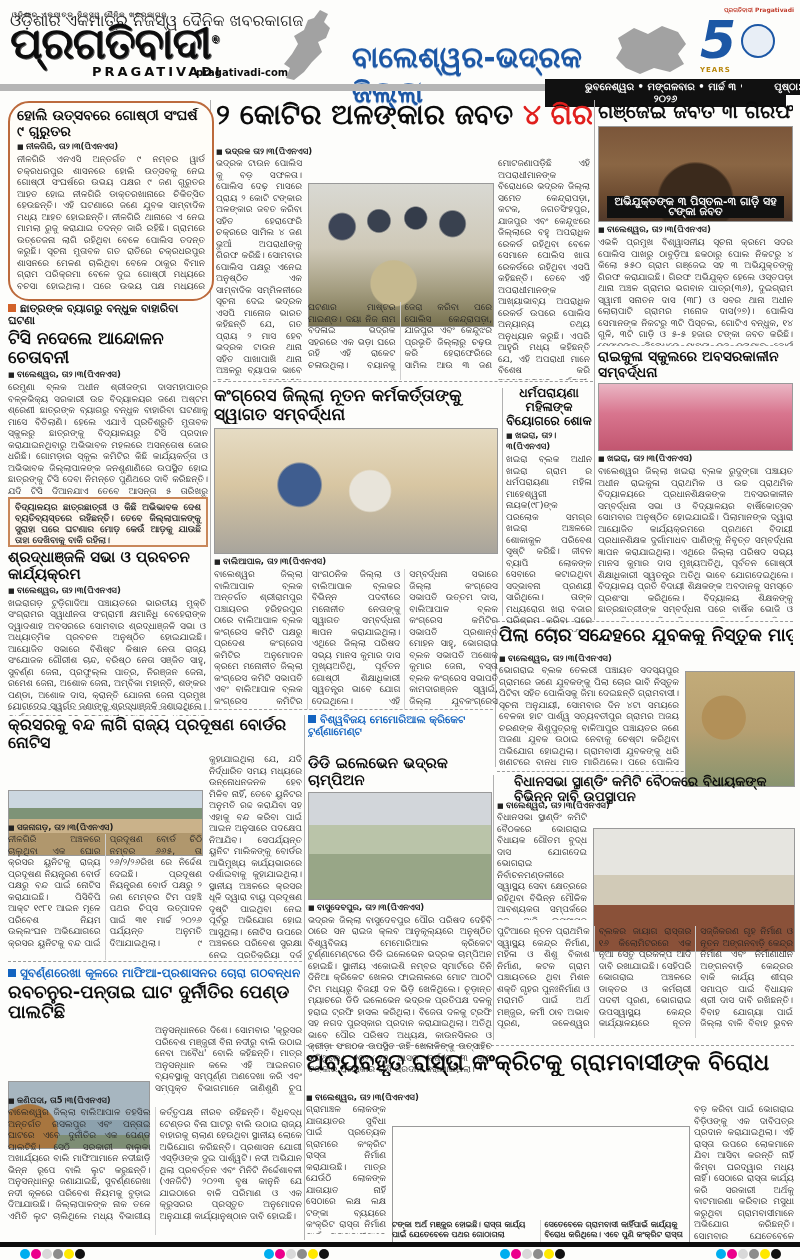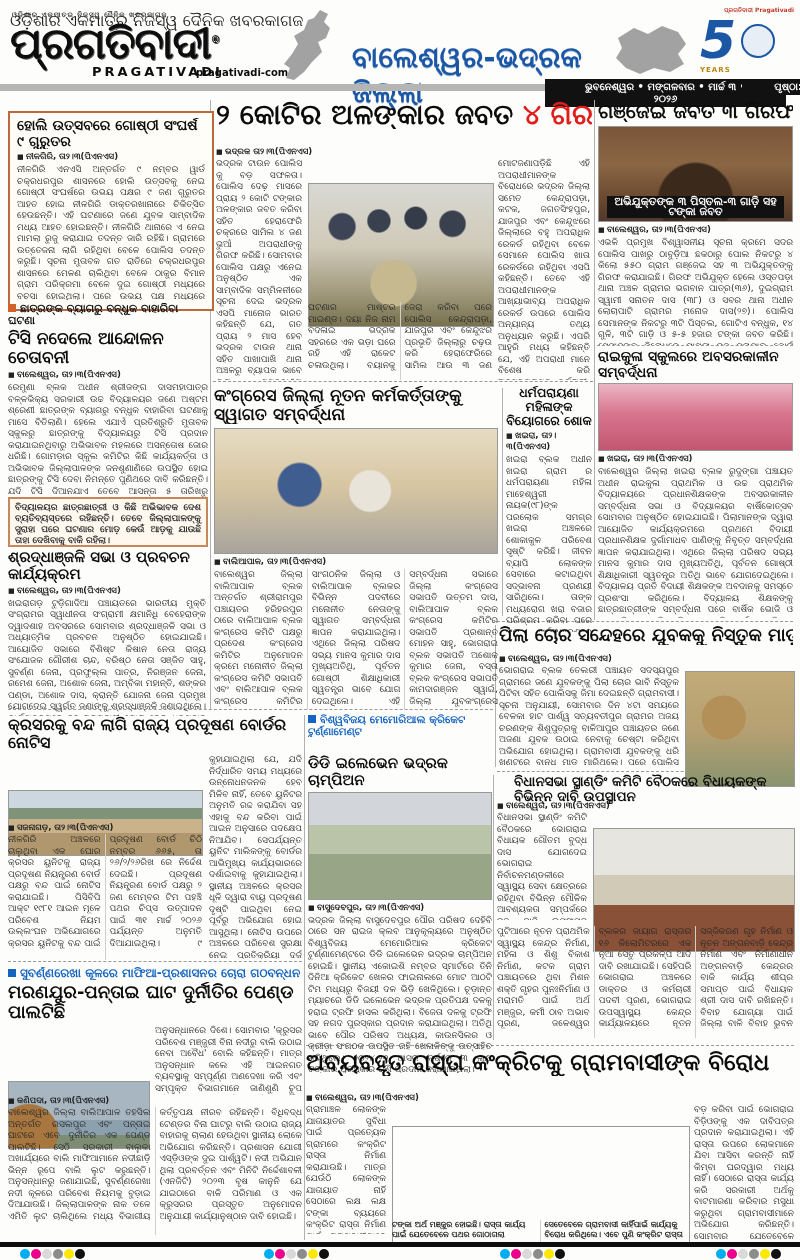--- a/index.html
+++ b/index.html
@@ -121,21 +121,21 @@
   <div class="vd" style="left:495px;top:625px;height:142px;"></div>
   <div class="vd" style="left:493px;top:775px;height:265px;"></div>
   <div class="hd" style="left:213px;top:381px;width:380px;"></div>
   <div class="hd" style="left:597px;top:345px;width:196px;"></div>
   <div class="hd" style="left:497px;top:621px;width:296px;"></div>
   <div class="hd" style="left:8px;top:709px;width:485px;"></div>
   <div class="hd" style="left:497px;top:771px;width:296px;"></div>
   <div class="hd" style="left:8px;top:961px;width:294px;"></div>
   <div class="hd" style="left:306px;top:1045px;width:488px;"></div>
 
-  <div class="abs boxed" style="left:8px;top:111px;width:188px;height:186px;">
+  <div class="abs boxed" style="left:8px;top:101px;width:188px;height:186px;border-radius:21px;">
     <div class="hl" style="font-size:14px;">ହୋଲି ଉତ୍ସବରେ ଗୋଷ୍ଠୀ ସଂଘର୍ଷ ୯ ଗୁରୁତର</div>
     <div class="byline">ନୀଳଗିରି, ତା୨।୩(ପିଏନଏସ)</div>
     <div class="body" style="height:136px;">ନୀଳଗିରି ଏନଏସି ଅନ୍ତର୍ଗତ ୯ ନମ୍ବର ୱାର୍ଡ ଚକ୍ରଧରପୁର ଶାସନରେ ହୋଲି ଉତ୍ସବକୁ ନେଇ ଗୋଷ୍ଠୀ ସଂଘର୍ଷରେ ଉଭୟ ପକ୍ଷର ୯ ଜଣ ଗୁରୁତର ଆହତ ହୋଇ ନୀଳଗିରି ଡାକ୍ତରଖାନାରେ ଚିକିତ୍ସିତ ହେଉଛନ୍ତି। ଏହି ଘଟଣାରେ ଜଣେ ଯୁବକ ସାମ୍ବାଦିକ ମଧ୍ୟ ଆହତ ହୋଇଛନ୍ତି। ନୀଳଗିରି ଥାନାରେ ଏ ନେଇ ମାମଲା ରୁଜୁ କରାଯାଇ ତଦନ୍ତ ଜାରି ରହିଛି। ଗ୍ରାମରେ ଉତ୍ତେଜନା ଲାଗି ରହିଥିବା ବେଳେ ପୋଲିସ ତଦନ୍ତ କରୁଛି। ସୂଚନା ମୁତାବକ ଗତ ରାତିରେ ଚକ୍ରଧରପୁର ଶାସନରେ ମେଳଣ ଚାଲିଥିବା ବେଳେ ଠାକୁର ବିମାନ ଗ୍ରାମ ପରିକ୍ରମା ବେଳେ ଦୁଇ ଗୋଷ୍ଠୀ ମଧ୍ୟରେ ବଚସା ହୋଇଥିଲା। ପରେ ଉଭୟ ପକ୍ଷ ମଧ୍ୟରେ ମାଡ଼ପିଟ ହୋଇ ଟାଙ୍ଗିଆ ଓ ଠେଙ୍ଗା ମାଡ଼ରେ ୯ ଜଣ ଗୁରୁତର ହୋଇଥିଲେ। ଏହି ସମୟରେ ପଡ଼ୋଶୀ ଗ୍ରାମର ଲୋକେ ଛଡ଼ାଇବାକୁ ଯାଇ ମଧ୍ୟ ଆହତ ହୋଇଥିଲେ। ତାଙ୍କ ପୁତ୍ରଙ୍କ ଅଭିଯୋଗ ଅନୁସାରେ ରେଖା କୁମାର ସୁରେଶ ଦାସ, କୃପାସିନ୍ଧୁ ରଥ ଏବଂ ପରମେଶ୍ୱର ପଣ୍ଡାଙ୍କ ନାମରେ ପୋଲିସ କେସ କରାଯାଇଛି।</div>
   </div>
 
   <div class="abs" style="left:8px;top:303px;width:200px;">
     <div class="kicker kicker-black"><span class="sq sq-orange"></span><span>ଛାତ୍ରଙ୍କ ବ୍ୟାଗରୁ ବନ୍ଧୁକ ବାହାରିବା ଘଟଣା</span></div>
     <div class="hl" style="font-size:17px;margin-top:2px;">ଟିସି ନଦେଲେ ଆନ୍ଦୋଳନ ଚେତାବନୀ</div>
     <div class="byline">ବାଲେଶ୍ୱର, ତା୨।୩(ପିଏନଏସ)</div>
     <div class="body" style="height:140px;">ରେମୁଣା ବ୍ଲକ ଅଧୀନ ଶ୍ରୀଜଙ୍ଗ ଦାସମହାପାତ୍ର ବଳ୍ଳଭିକ୍ୟ ସରକାରୀ ଉଚ୍ଚ ବିଦ୍ୟାଳୟର ଜଣେ ଅଷ୍ଟମ ଶ୍ରେଣୀ ଛାତ୍ରଙ୍କ ବ୍ୟାଗରୁ ବନ୍ଧୁକ ବାହାରିବା ଘଟଣାକୁ ମାସେ ବିତିଲାଣି। ହେଲେ ଏଯାଏଁ ପ୍ରତିଶ୍ରୁତି ମୁତାବକ ସ୍କୁଲରୁ ଛାତ୍ରଙ୍କୁ ବିଦ୍ୟାଳୟରୁ ଟିସି ପ୍ରଦାନ କରାଯାଇନଥିବାରୁ ଅଭିଭାବକ ମହଲରେ ଅସନ୍ତୋଷ ଜୋର ଧରିଛି। ଗୋମଡ଼ାର ସ୍କୁଲ କମିଟିର କିଛି କାର୍ଯ୍ୟକର୍ତ୍ତା ଓ ଅଭିଭାବକ ଜିଲ୍ଲାପାଳଙ୍କ ଜନଶୁଣାଣିରେ ଉପସ୍ଥିତ ହୋଇ ଛାତ୍ରଙ୍କୁ ଟିସି ଦେବା ନିମନ୍ତେ ପୁଣିଥରେ ଦାବି କରିଛନ୍ତି। ଯଦି ଟିସି ଦିଆନଯାଏ ତେବେ ଆସନ୍ତା ୫ ତାରିଖରୁ ବିଦ୍ୟାଳୟ ସମ୍ମୁଖରେ ଅଭିଭାବକ ଓ ଗ୍ରାମବାସୀ ଧାରଣାରେ ବସିବାକୁ ଚେତାବନୀ ଦେଇଛନ୍ତି। ସ୍ମରଣଯୋଗ୍ୟ ଯେ ଗତ ଜାନୁଆରୀ ୨୯ ତାରିଖରେ ଅଷ୍ଟମ ଶ୍ରେଣୀର ଜଣେ ଛାତ୍ରଙ୍କ ବ୍ୟାଗରେ ପିସ୍ତଲ ଥିବା ଦେଖି ଶିକ୍ଷକଙ୍କୁ କହିଥିଲେ। ଏହି ଘଟଣା ପ୍ରସାରିତ ହେବାପରେ ସ୍କୁଲରେ ବେଶ ଉତ୍ତେଜକ ପରିସ୍ଥିତି ସୃଷ୍ଟି ହୋଇଥିଲା। ଡବ୍ଲ୍ୟୁପଡ଼ା ପୋଲିସ ପହଞ୍ଚି ବନ୍ଧୁକକୁ ଜବତ କରିଥିଲା। ହେଲେ ବନ୍ଧୁକ ଜବତକୁ ଏକମାସ ବିତିଲାଣି। ଏଯାବତ୍ କୌଣସି କାର୍ଯ୍ୟାନୁଷ୍ଠାନ ନିଆଯାଇନଥିବାରୁ ଅସନ୍ତୋଷ ବଢ଼ୁଛି।</div>
@@ -151,24 +151,24 @@
   <div class="abs" style="left:8px;top:716px;width:294px;">
     <div class="hl" style="font-size:16px;">କ୍ରସରକୁ ବନ୍ଦ ଲାଗି ରାଜ୍ୟ ପ୍ରଦୂଷଣ ବୋର୍ଡର ନୋଟିସ</div>
     <div class="photo ph-crusher abs" style="left:0;top:38px;width:193px;height:64px;"></div>
     <div class="body abs" style="left:201px;top:38px;width:93px;height:205px;">କୁହାଯାଇଥିଲା ଯେ, ଯଦି ନିର୍ଦ୍ଧାରିତ ସମୟ ମଧ୍ୟରେ ଉନ୍ନୋଧନଜନକ ହେବ ମିଳିବ ନାହିଁ, ତେବେ ୟୁନିଟର ଅନୁମତି ରଦ୍ଦ କରାଯିବା ସହ ଏହାକୁ ବନ୍ଦ କରିବା ପାଇଁ ଆଇନ ଅନୁସାରେ ପଦକ୍ଷେପ ନିଆଯିବ। ସେପର୍ଯ୍ୟନ୍ତ ୟୁନିଟ ମାଲିକଙ୍କୁ ବୋର୍ଡର ଆଭିମୁଖ୍ୟ କାର୍ଯ୍ୟଭାରରେ ଦର୍ଶାଇବାକୁ କୁହାଯାଇଥିଲା। ସ୍ଥାନୀୟ ଅଞ୍ଚଳରେ କ୍ରସର ଧୂଳି ଦ୍ୱାରା ବାୟୁ ପ୍ରଦୂଷଣ ଦୃଷ୍ଟି ପାଇଥିବା ନେଇ ପୂର୍ବରୁ ଅଭିଯୋଗ ହୋଇ ଆସୁଥିଲା। ନୋଟିସ ଉପରେ ଅଞ୍ଚଳରେ ପରିବେଶ ସୁରକ୍ଷା ନେଇ ପ୍ରତିକ୍ରିୟା ଦର୍ଜ କରିଥିଲା।</div>
     <div class="byline abs" style="left:0;top:104px;">ସଜନାଗଡ଼, ତା୨।୩(ପିଏନଏସ)</div>
     <div class="body cols2 abs" style="left:0;top:118px;width:194px;height:126px;">ନୀଳଗିରି ଅଞ୍ଚଳରେ ଚାଲୁଥିବା ଏକ ଘୋର କ୍ରସର ୟୁନିଟକୁ ରାଜ୍ୟ ପ୍ରଦୂଷଣ ନିୟନ୍ତ୍ରଣ ବୋର୍ଡ ପକ୍ଷରୁ ବନ୍ଦ ପାଇଁ ନୋଟିସ କରାଯାଇଛି। ପିସିବିପି ଆକ୍ଟ ୧୯୮୧ ଆଇନ ମୂଳେ ପରିବେଶ ନିୟମ ଉଲ୍ଲଂଘନ ଅଭିଯୋଗରେ କ୍ରସର ୟୁନିଟକୁ ବନ୍ଦ ପାଇଁ ପ୍ରଦୂଷଣ ବୋର୍ଡ ଚିଠି ନମ୍ବର ୬୬୫, ତା ୨୬/୨/୨୬ରିଖ ରେ ନିର୍ଦ୍ଦେଶ ଦେଇଛି। ପ୍ରଦୂଷଣ ନିୟନ୍ତ୍ରଣ ବୋର୍ଡ ପକ୍ଷରୁ ୨ ଜଣ ମେମ୍ବର ଟିମ ପହଞ୍ଚି ପଥର ଚିପ୍ସ ଉତ୍ପାଦନ ପାଇଁ ୩୧ ମାର୍ଚ୍ଚ ୨୦୨୬ ପର୍ଯ୍ୟନ୍ତ ଅନୁମତି ଦିଆଯାଇଥିଲା। ୯ ଜାନୁଆରୀ ୨୦୨୬ ତାରିଖରେ ବୋର୍ଡର ଅଧିକାରୀମାନେ ଏହି ୟୁନିଟର ନିରୀକ୍ଷଣ କରିଥିଲେ। ନିରୀକ୍ଷଣ ସମୟରେ ୟୁନିଟ ପକ୍ଷରୁ ବାୟୁ ପ୍ରଦୂଷଣ ନିୟମ ସମ୍ପର୍କିତ ସର୍ତ୍ତକୁ ଗୁରୁତର ଭାବେ ଉଲ୍ଲଂଘନ କରାଯାଇଥିବା ଦେଖିବାକୁ ମିଳିଥିଲା। ଏହା ପରେ ବୋର୍ଡ ପକ୍ଷରୁ କ୍ରସର ମଧ୍ୟରେ ସ୍ଥଗିତରଣ ଦେବାକୁ ନିର୍ଦ୍ଦେଶ ଦେଇଥିଲେ। ନୋଟିସରେ ଘଟଣା ସମ୍ପର୍କରେ କ୍ରସର ମାଲିକ ଆହିନବ ବିଶ୍ୱାଳଙ୍କୁ ପଚରାଯିବାରୁ ପ୍ରଦୂଷଣ ନିୟନ୍ତ୍ରଣ ବୋର୍ଡ ପକ୍ଷରୁ ନୋଟିସ ପାଇନଥିବା କହିଛନ୍ତି।</div>
   </div>
 
   <div class="abs" style="left:8px;top:967px;width:294px;">
     <div class="kicker kicker-blue" style="font-size:12px;"><span class="sq sq-blue"></span><span>ସୁବର୍ଣ୍ଣରେଖା କୂଳରେ ମାଫିଆ-ପ୍ରଶାସନର ଚୋରା ଗଠବନ୍ଧନ</span></div>
-    <div class="hl" style="font-size:18px;margin-top:2px;">ମରଣଯୁର-ପନ୍ତାଇ ଘାଟ ଦୁର୍ନୀତିର ପେଣ୍ଡ ପାଲଟିଛି</div>
+    <div class="hl" style="font-size:18px;margin-top:2px;">ରବଚନୁର-ପନ୍ତାଇ ଘାଟ ଦୁର୍ନୀତିର ପେଣ୍ଡ ପାଲଟିଛି</div>
     <div class="photo ph-river abs" style="left:0;top:58px;width:140px;height:66px;"></div>
     <div class="body abs" style="left:147px;top:58px;width:147px;height:70px;">ଅନୁସନ୍ଧାନରେ ଦିଶେ। ସୋମବାର 'କ୍ରୁସର ପରିବେଶ ମଞ୍ଜୁରୀ ବିନା ନଦୀରୁ ବାଲି ଉଠାଇ ନେବା ଅବୈଧ' ବୋଲି କହିଛନ୍ତି। ମାତ୍ର ଅନୁସନ୍ଧାନ କଲେ ଏହି ଆଇନଗତ ବ୍ୟବସ୍ଥାକୁ ସମ୍ପୂର୍ଣ୍ଣ ଅଣଦେଖା କରି ଏବଂ ସମ୍ପୃକ୍ତ ବିଭାଗମାନେ ଜାଣିଶୁଣି ଚୁପ ରହିଥିବା ଦେଖାଯାଉଛି। ଏହି ଅବୈଧ କାରବାରରେ ମାଫିଆଙ୍କ ସହ ପ୍ରଶାସନର ଚୋରା ଗଠବନ୍ଧନ ରହିଥିବା ଅଭିଯୋଗ ହେଉଛି।</div>
-    <div class="byline abs" style="left:0;top:126px;">କଣିପଦା, ତା୨।୩(ପିଏନଏସ)</div>
+    <div class="byline abs" style="left:0;top:126px;">କଣିପଦା, ତା5।୩(ପିଏନଏସ)</div>
     <div class="body cols2 abs" style="left:0;top:140px;width:294px;height:128px;">ବାଲେଶ୍ୱର ଜିଲ୍ଲା ବାଲିଆପାଳ ତହସିଲ ଅନ୍ତର୍ଗତ ରସଲପୁର ଏବଂ ପନ୍ତାଇ ଘାଟରେ ଏବେ ଦୁର୍ନୀତିର ଏକ ପେଣ୍ଡ ପାଲଟିଛି। ସେଠି ସରକାରୀ ବାଲୁକା ଅଖାର୍ଯ୍ୟରେ ବାଲି ମାଫିଆମାନେ ନଦୀଛାଡ଼ି ଭିନ୍ନ ରୂପେ ବାଲି ଲୁଟ କରୁଛନ୍ତି। ଅନୁସନ୍ଧାନରୁ ଜଣାଯାଇଛି, ସୁବର୍ଣ୍ଣରେଖା ନଦୀ କୂଳରେ ପରିବେଶ ନିୟମକୁ ବୁଡ଼ାଇ ଦିଆଯାଉଛି। ଜିଲ୍ଲାପାଳଙ୍କ ନାକ ତଳେ ଏମିତି ଲୁଟ ଚାଲିଥିଲେ ମଧ୍ୟ ବିଭାଗୀୟ କର୍ତ୍ତୃପକ୍ଷ ନୀରବ ରହିଛନ୍ତି। ବିଧିବଦ୍ଧ ଟେଣ୍ଡର ବିନା ଘାଟରୁ ବାଲି ଉଠାଇ ରାଜ୍ୟ ବାହାରକୁ ଚାଲାଣ ହେଉଥିବା ସ୍ଥାନୀୟ ଲୋକେ ଅଭିଯୋଗ କରିଛନ୍ତି। ପ୍ରଶାସନ ଯୋଗୀ ଏସ୍‌ଡ଼ିଓଙ୍କ ଦୁଇ ପାର୍ଶ୍ୱଟି। ନଦୀ ଅଭିଯାନ ଥିଲା ପ୍ରବର୍ତ୍ତନ ଏବଂ ମିନିଟି ନିର୍ଦ୍ଦେଶାବଳୀ (ଏନଜିଟି) ୨୦୨୩ ବୃଷ କାନୁନି ଯେ ଯାଇଠାରେ ବାଳି ପରିମାଣ ଓ ଏକ କ୍ରୁସରର ପ୍ରସ୍ତୁତ ଅନୁମୋଦନ ଅନୁଯାୟୀ କାର୍ଯ୍ୟାନୁଷ୍ଠାନ ଦାବି ହୋଇଛି।</div>
   </div>
 
   <div class="abs" style="left:216px;top:100px;width:376px;">
     <div class="hl" style="font-size:28px;line-height:1.05;white-space:nowrap;">
       <span>୨ କୋଟିର ଅଳଙ୍କାର ଜବତ</span>
       <span class="hl-accent">୪ ଗିରଫ</span>
     </div>
     <div class="byline abs" style="left:0;top:44px;">ଭଦ୍ରକ ତା୨।୩(ପିଏନଏସ)</div>
     <div class="body abs" style="left:0;top:58px;width:86px;height:222px;">ଭଦ୍ରକ ଟାଉନ ପୋଲିସ କୁ ବଡ଼ ସଫଳତା। ପୋଲିସ ଦେଢ଼ ମାସରେ ପ୍ରାୟ ୨ କୋଟି ଟଙ୍କାର ଅଳଙ୍କାର ଜବତ କରିବା ସହିତ ହେରାଫେରି ଚକ୍ରରେ ସାମିଲ ୪ ଜଣ ଭୁଆଁ ଅପରାଧୀଙ୍କୁ ଗିରଫ କରିଛି। ସୋମବାର ପୋଲିସ ପକ୍ଷରୁ ଏନେଇ ଅନୁଷ୍ଠିତ ଏକ ସାମ୍ବାଦିକ ସମ୍ମିଳନୀରେ ସୂଚନା ଦେଇ ଭଦ୍ରକ ଏସପି ମାନୋଜ ଭାରତ କହିଛନ୍ତି ଯେ, ଗତ ପ୍ରାୟ ୨ ମାସ ହେବ ଭଦ୍ରକ ଟାଉନ ଥାନା ସହିତ ପାଖାପାଖି ଥାନା ଅଞ୍ଚଳରୁ ବ୍ୟାପକ ଭାବେ ଲୁଟ ସମ୍ବନ୍ଧୀୟ ଅଭିଯୋଗକୁ ଆଧାର କରି ଭଦ୍ରକ ଟାଉନ ଥାନା ଆଇଆଇସିଙ୍କ ନେତୃତ୍ୱରେ ଏକ ସ୍ୱତନ୍ତ୍ର ପୋଲିସ ଟିମ ଗଠନ କରାଯାଇଥିଲା।</div>

